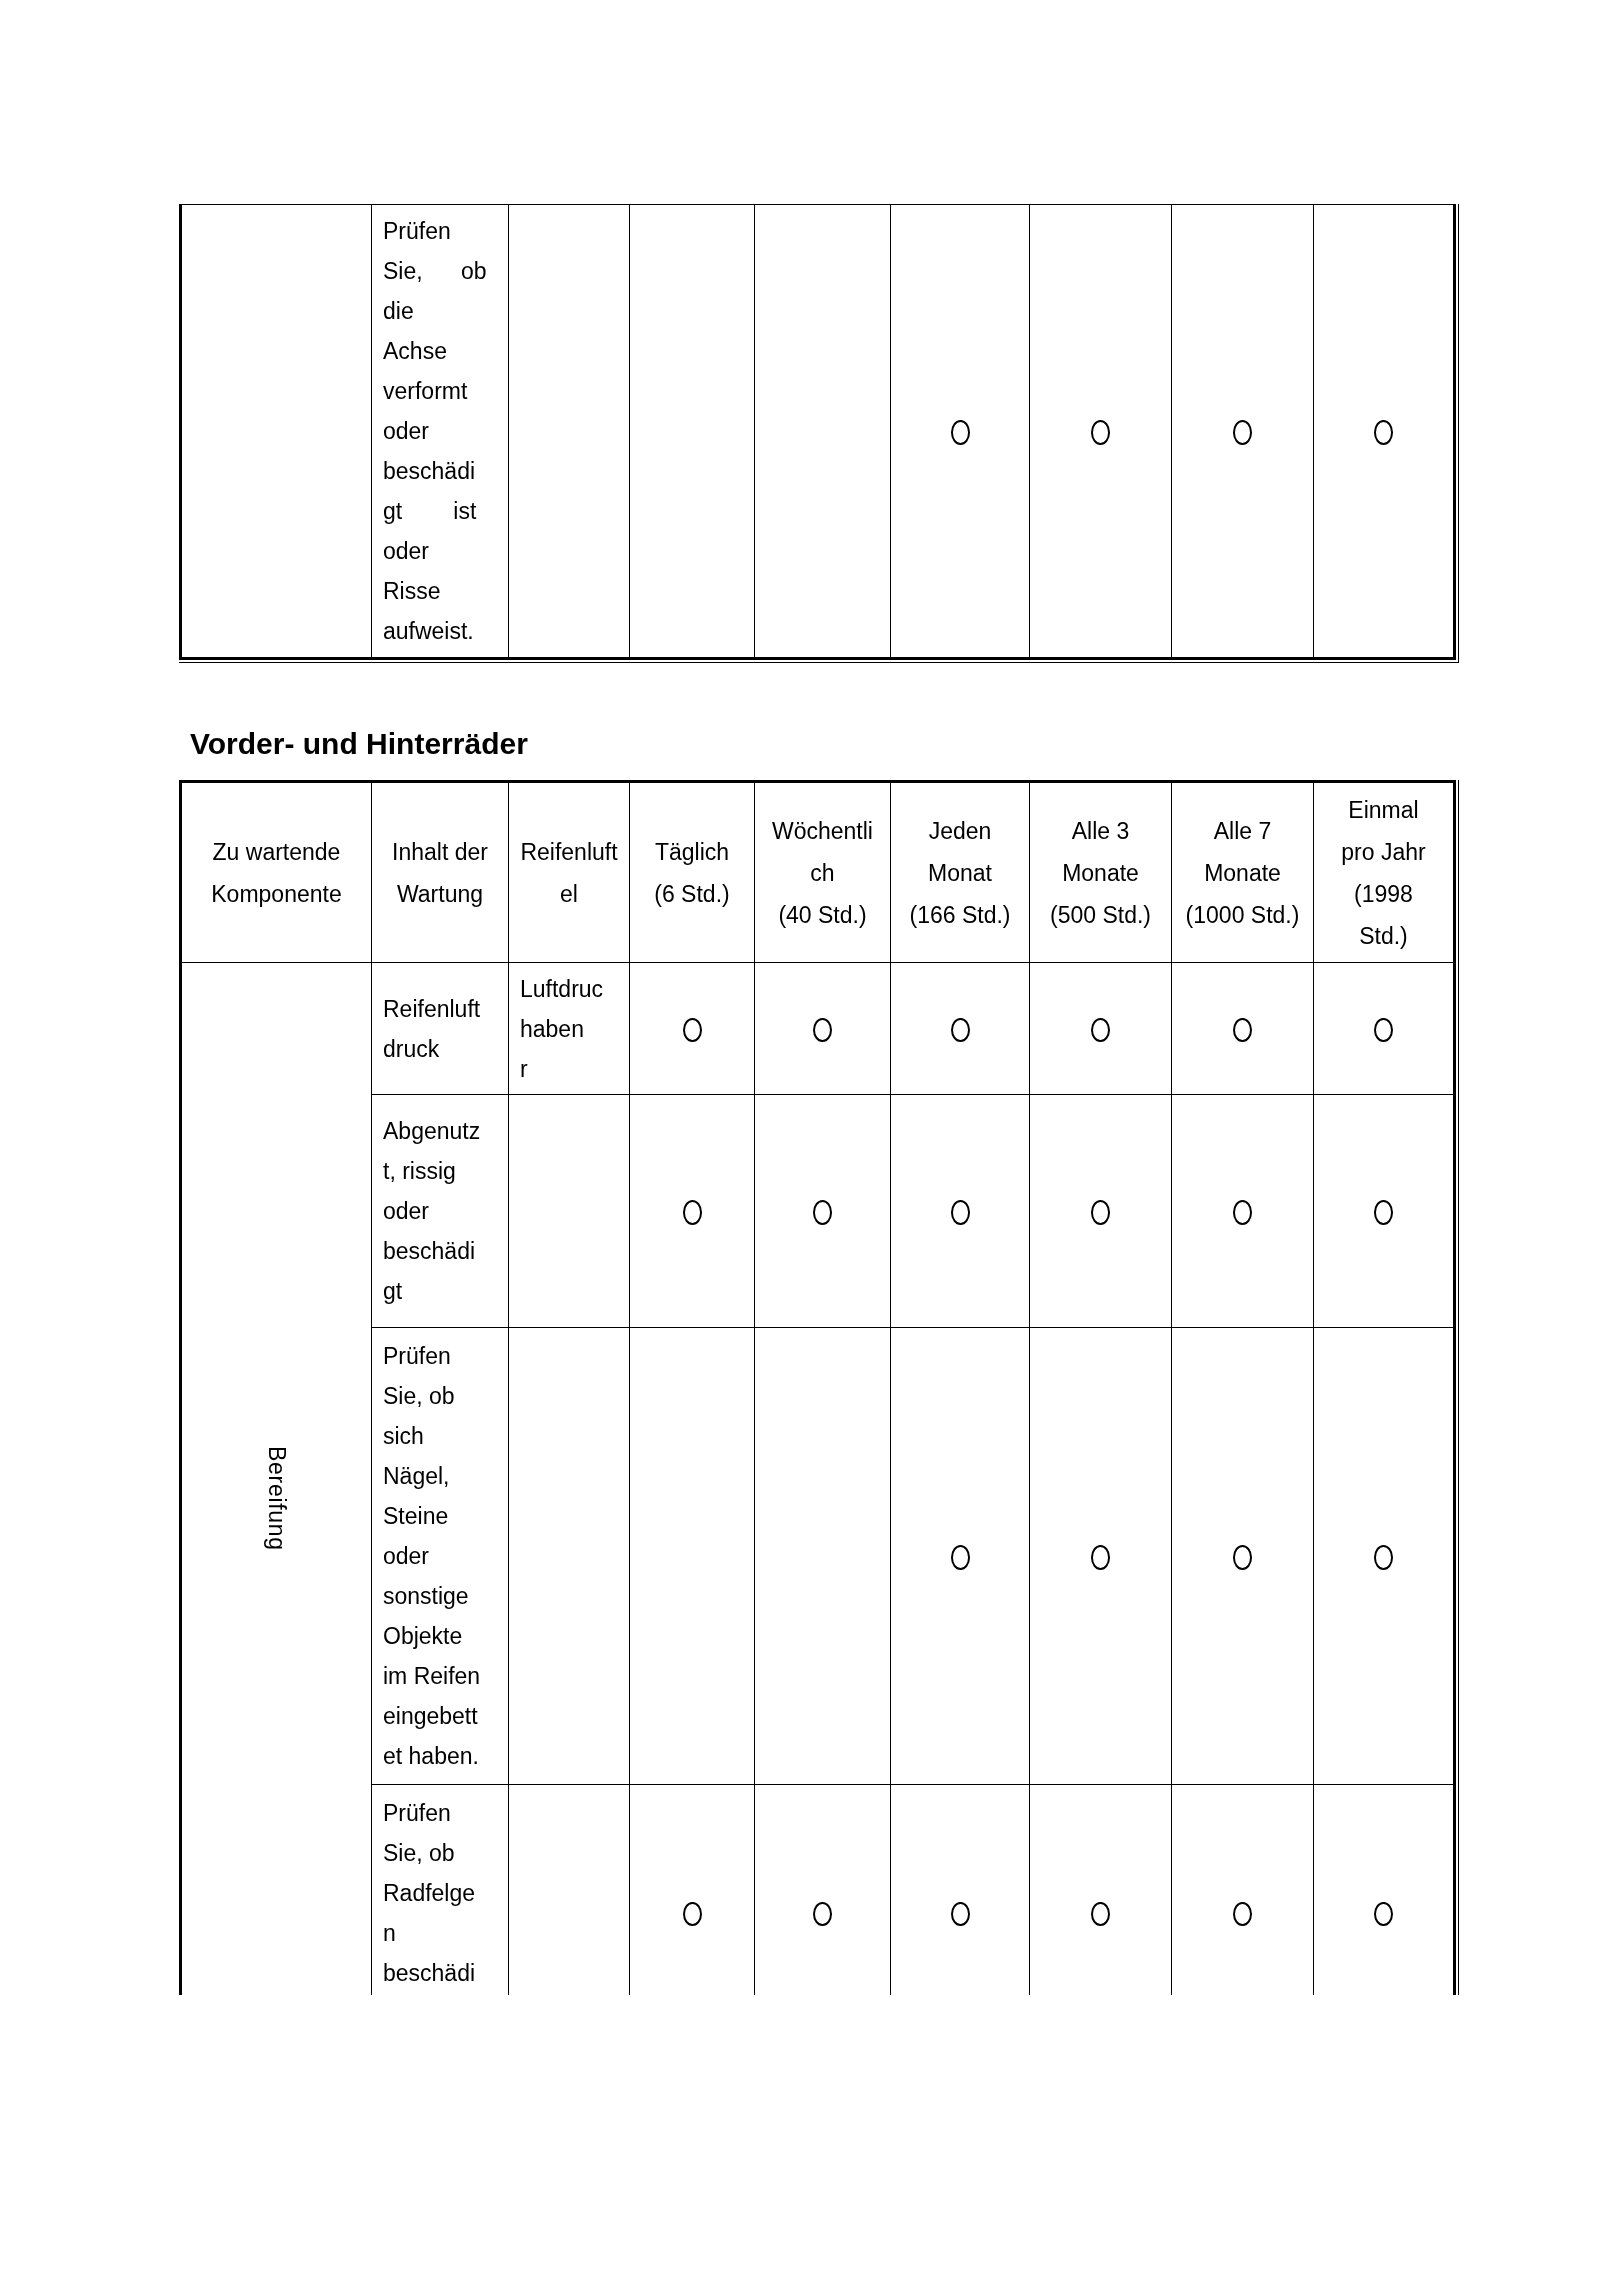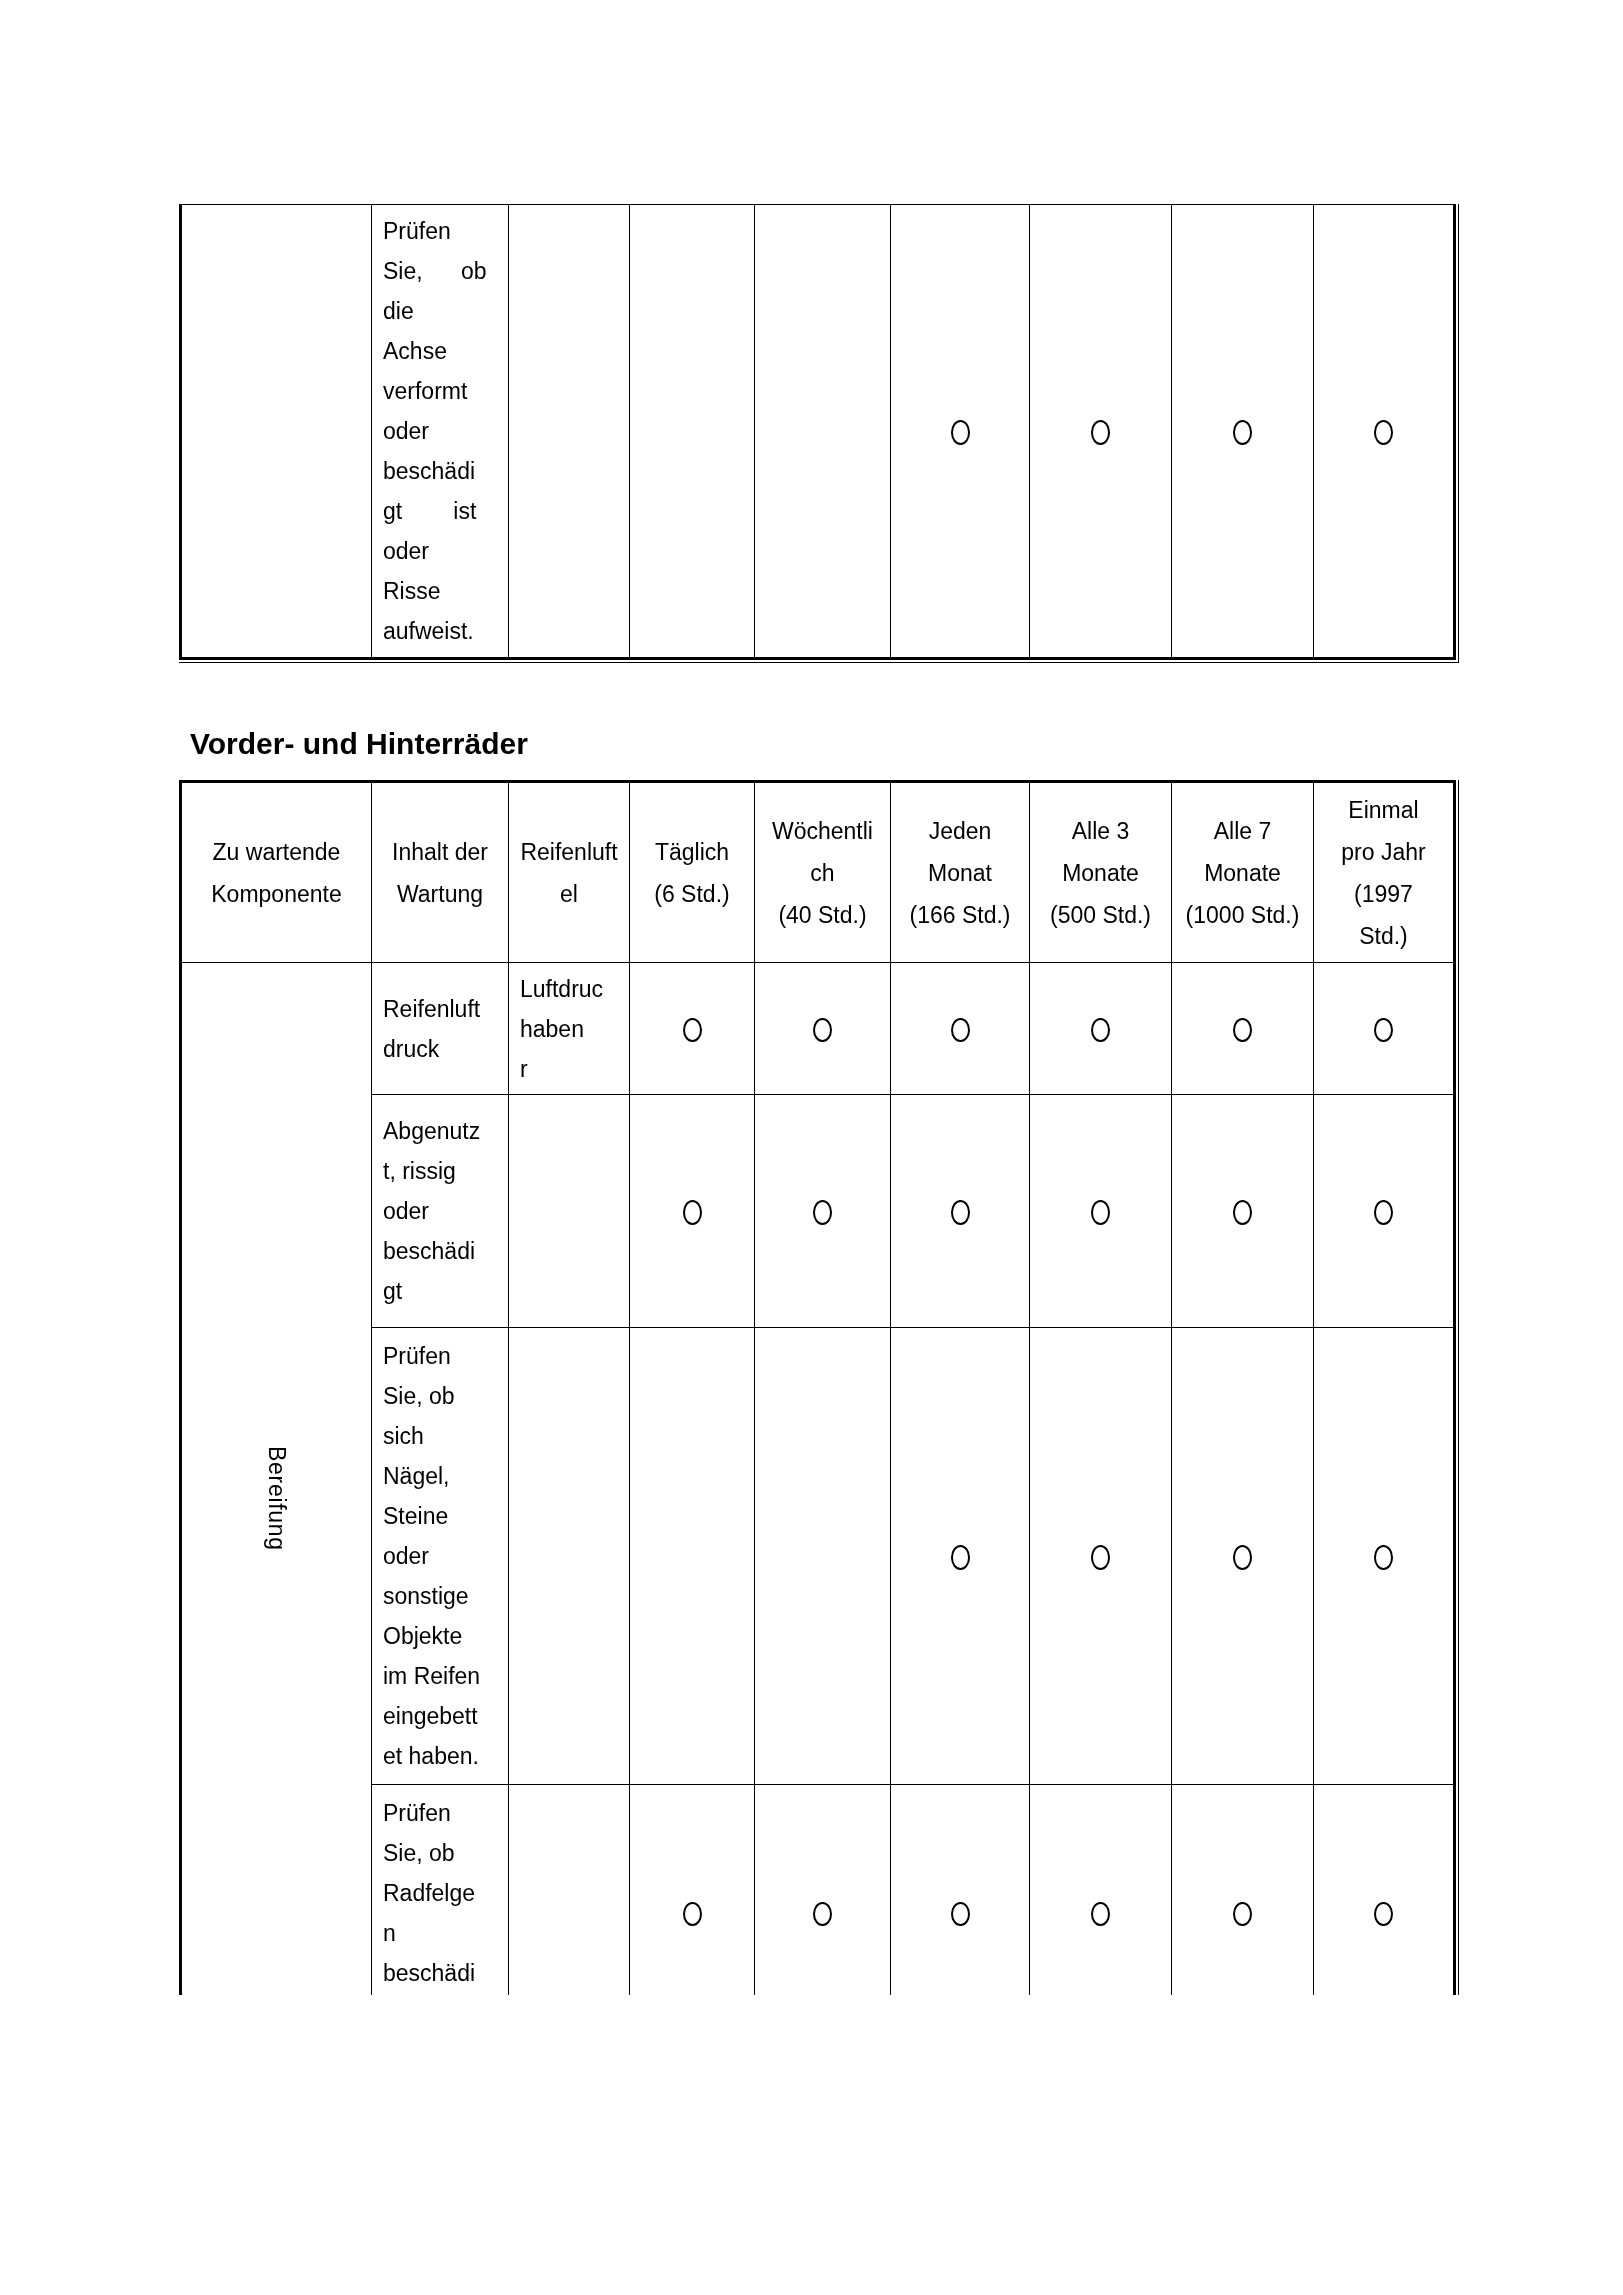--- a/index.html
+++ b/index.html
@@ -194,21 +194,21 @@
 (500 Std.)</div>
             </th>
         <th>
               <div class="cell-text">Alle 7
 Monate
 (1000 Std.)</div>
             </th>
         <th>
               <div class="cell-text">Einmal
 pro Jahr
-(1997
+(1998
 Std.)</div>
             </th>
       </tr>
 
       <tr class="row-1">
         <td class="component-cell" rowspan="4">
           <span class="vertical-label">Bereifung</span>
         </td>
         <td class="text-col">
           <div class="cell-text">Reifenluft

